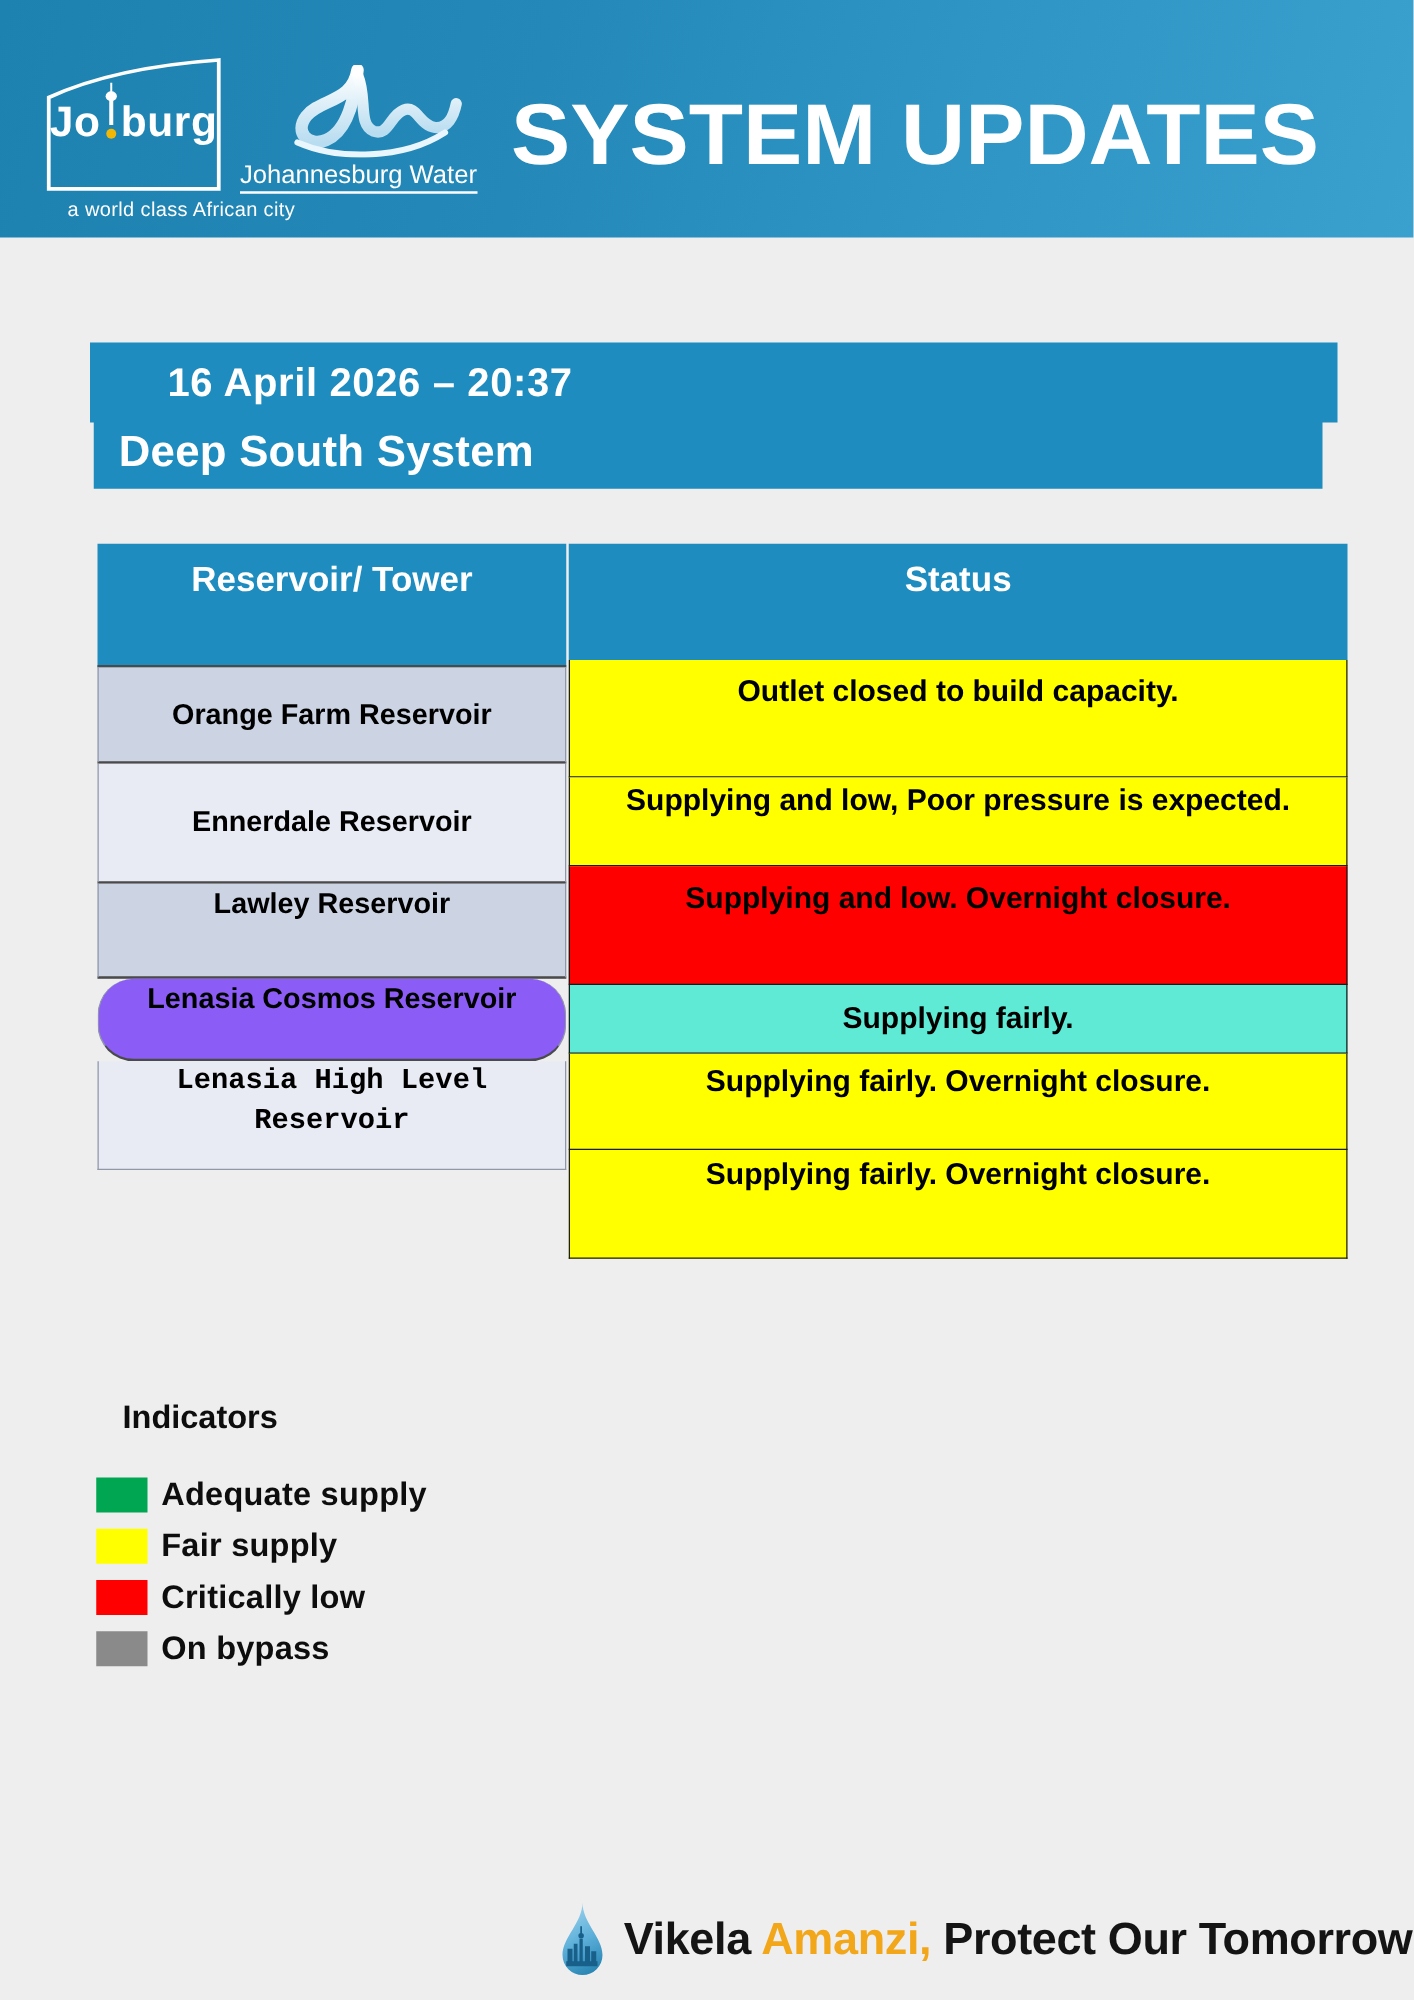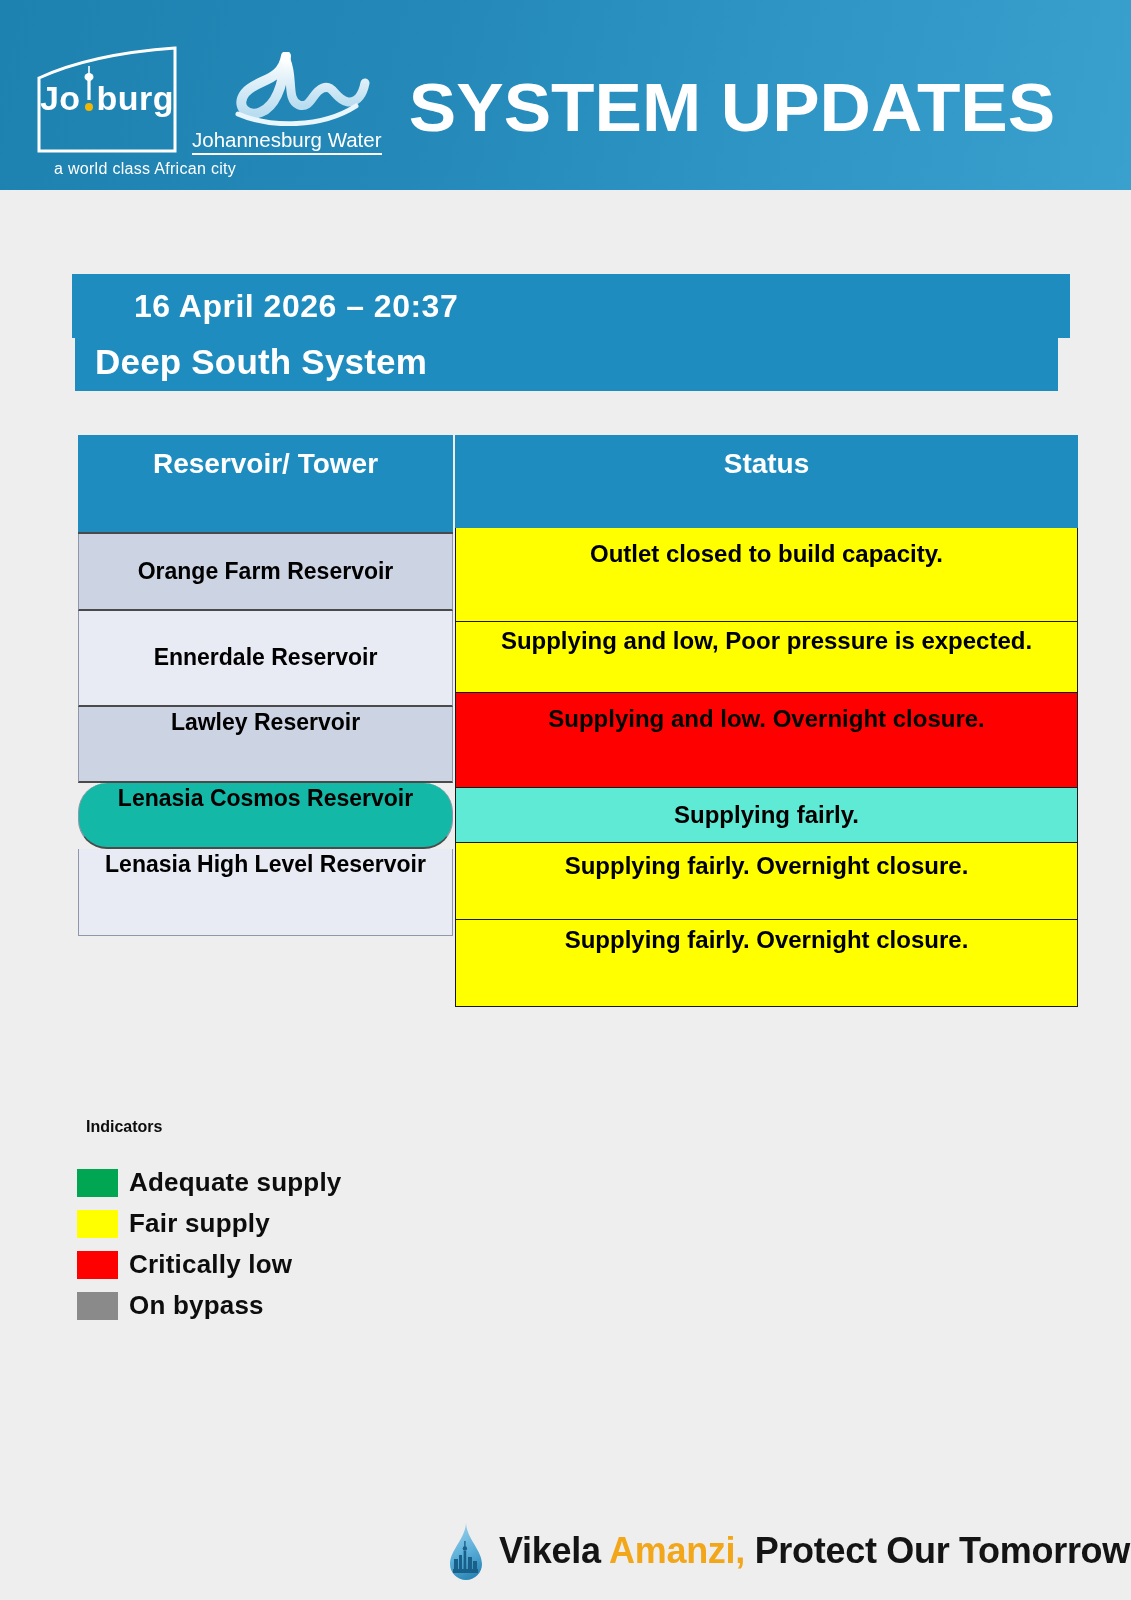--- a/index.html
+++ b/index.html
@@ -81,21 +81,21 @@
   .col-left  { width: 375px; }
   .col-right { width: 623px; }
 
   .cell {
     display: flex; flex-direction: column; align-items: center;
     text-align: center;
     font-weight: bold; color: #000;
   }
   .col-left .cell { border-left: 1px solid #8f97a8; border-right: 1px solid #8f97a8; border-bottom: 2px solid #4a4a4a; }
   .col-left .cell.hdr { border: none; border-bottom: 2px solid #4a4a4a; }
-  .col-left .cell:last-child { border-bottom: 1px solid #8f97a8; }
+  .col-left .cell:last-child { border-bottom: 1px solid #8f97a8; font-family: Liberation Mono, monospace; }
   .col-right .cell { border: 1px solid #1a1a1a; border-top: none; }
   .col-right .cell.hdr { border: none; }
 
   .cell.hdr {
     color: #fff; font-size: 28px;
     justify-content: flex-start; padding-top: 13px;
   }
   .col-left  .cell.hdr { height: 99px; }
   .col-right .cell.hdr { height: 93px; }
 
@@ -113,21 +113,21 @@
   
   .sr1 { height: 94px; padding-top: 10px; }
   .sr2 { height: 71px; padding-top: 3px; }
   .sr3 { height: 95px; padding-top: 10px; }
   .sr4 { height: 55px; }
   .sr5 { height: 77px; padding-top: 7px; }
   .sr6 { height: 87px; padding-top: 4px; }
 
   
   .indicators { position: absolute; left: 77px; top: 1118px; }
-  .indicators-title { font-size: 16px; font-weight: bold; color: #0d0d0d; margin-left: 9px; }
+  .indicators-title { font-size: 26px; font-weight: bold; color: #0d0d0d; margin-left: 21px; }
   .legend { margin-top: 31px; display: flex; flex-direction: column; gap: 10px; }
   .legend-item { display: flex; align-items: center; }
   .legend-swatch { width: 41px; height: 28px; flex: 0 0 auto; }
   .legend-label { margin-left: 11px; font-size: 26px; font-weight: bold; color: #0d0d0d; letter-spacing: 0.2px; }
 
   
   .footer {
     position: absolute; left: 447px; top: 1521px;
     display: flex; align-items: center;
   }
@@ -198,21 +198,21 @@
       </div>
       <div class="cell res-cell lr1 v-center" style="background-color: rgb(204, 211, 226);">
         <span class="nm">Orange Farm Reservoir</span>
       </div>
       <div class="cell res-cell lr2 v-center" style="background-color: rgb(232, 235, 244);">
         <span class="nm">Ennerdale Reservoir</span>
       </div>
       <div class="cell res-cell lr3 v-top" style="background-color: rgb(204, 211, 226);">
         <span class="nm">Lawley Reservoir</span>
       </div>
-      <div class="cell res-cell lr4 v-top" style="background-color: #14b8a6; border-radius: 29px;">
+      <div class="cell res-cell lr4 v-top" style="background-color: #8b5cf6; border-radius: 29px;">
         <span class="nm">Lenasia Cosmos Reservoir</span>
       </div>
       <div class="cell res-cell lr6 v-top" style="background-color: rgb(232, 235, 244);">
         <span class="nm">Lenasia High Level Reservoir</span>
       </div>
     </div>
 
     <div class="col col-right">
       <div class="cell hdr" style="background-color: rgb(30, 140, 190);">
         <span>Status</span>

